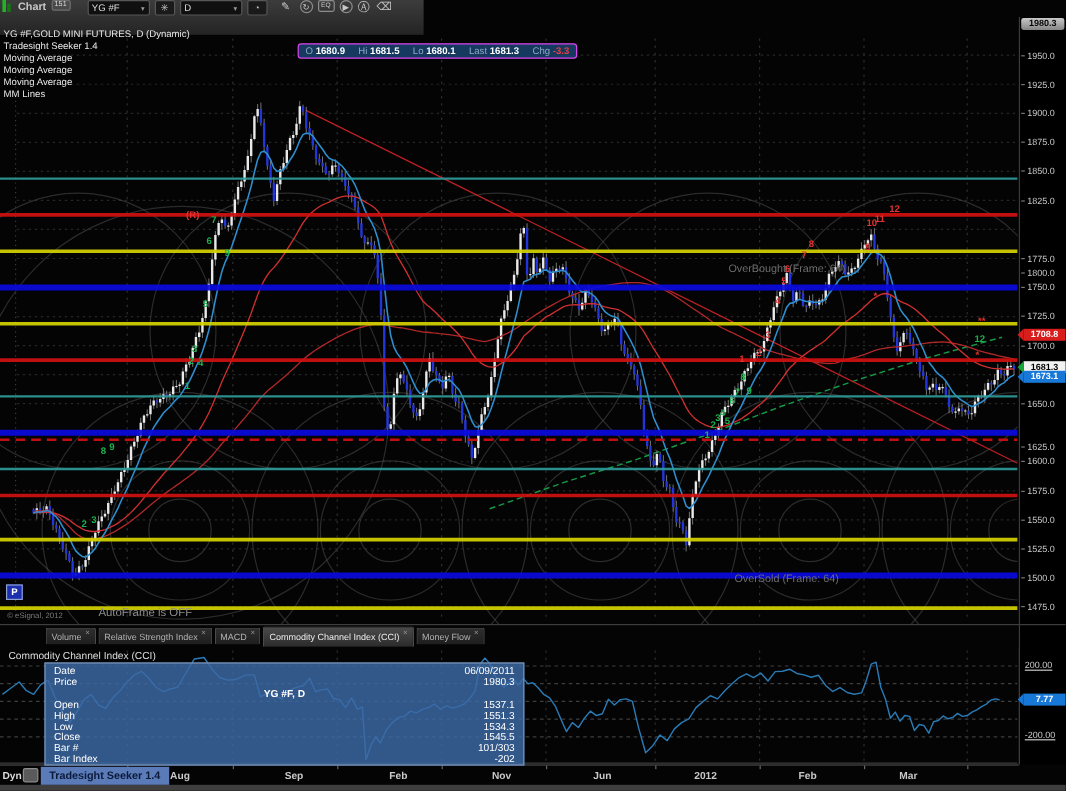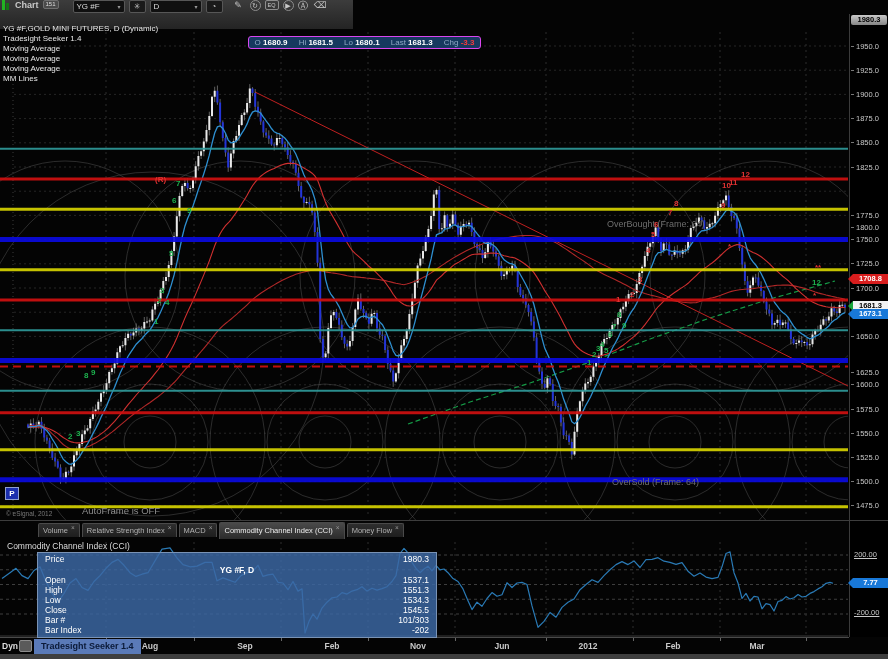--- a/index.html
+++ b/index.html
@@ -332,20 +332,24 @@
       <polyline points="2,38.6 10,32.7 16,28.3 22,35.6 28,38.6 34,30.5 40,26.8 46,41.5 52,53.4 58,62.2 64,53.4 70,43.0 76,38.6 82,47.5 88,50.4 94,41.5 100,35.6 106,28.3 112,22.4 118,19.4 124,25.3 130,32.7 136,36.4 142,34.2 148,32.7 155,20.9 162,9.1 170,7.9 177,18.0 183,24.6 190,26.8 197,26.1 205,22.4 212,22.4 217,40.8 223,37.9 229,40.1 235,42.3 241,35.6 247,32.7 253,31.2 258,25.3 263,36.4 268,34.9 273,34.2 278,42.3 283,43.0 288,49.7 293,41.5 298,51.1 302,48.9 305,93.0 309,81.4 313,74.0 317,79.2 322,68.1 327,62.2 332,57.8 337,57.0 342,52.6 347,54.1 352,51.1 357,49.7 362,46.7 367,51.1 372,48.2 377,50.1 382,48.6 387,46.7 392,41.5 396,35.6 400,13.5 404,8.4 408,12.8 412,22.4 416,28.3 420,32.7 424,29.0 428,26.2 432,30.9 436,25.3 440,29.8 444,29.0 448,32.7 453,38.6 458,41.5 463,48.9 468,60.7 472,69.6 477,62.2 482,66.3 487,58.5 492,52.6 497,56.3 502,54.8 507,42.7 512,47.5 517,43.0 522,42.4 527,44.5 532,65.9 538,87.3 544,81.4 550,72.5 556,77.2 562,67.4 568,62.2 574,59.0 580,49.7 586,44.5 592,39.8 598,42.4 604,35.6 610,29.8 616,24.6 622,21.6 628,24.6 634,20.9 640,27.5 646,19.7 652,19.4 658,17.7 664,21.2 670,22.4 676,24.4 682,22.7 688,31.2 694,36.2 700,33.0 706,37.1 712,38.6 718,37.4 722,26.8 726,13.5 730,11.8 734,32.7 738,43.0 742,58.5 746,53.4 750,61.0 754,56.3 758,57.0 762,68.8 766,63.7 770,64.6 774,71.0 778,61.5 782,60.4 786,56.6 790,59.0 794,57.8 798,54.5 802,57.0 806,56.3 810,53.4 814,51.6 818,48.9 822,46.7 826,43.3 830,42.4 833,43.3" fill="none" stroke="#2a7ab5" stroke-width="1.2" stroke-linejoin="round"></polyline>
     </svg>
   <div id="cciaxis" class="abs">
     <div class="clab" style="top:10px">200.00</div>
     <div class="clab" style="top:68px">-200.00</div>
     <div class="pbadge bblue" style="top:38px">7.77</div>
   </div>
 
   <div id="tooltip" class="abs">
     <div class="trow">
+        <span>Date</span>
+        <span>06/09/2011</span>
+      </div>
+    <div class="trow">
         <span>Price</span>
         <span>1980.3</span>
       </div>
     <div class="thead">YG #F, D</div>
     <div class="trow">
         <span>Open</span>
         <span>1537.1</span>
       </div>
     <div class="trow">
         <span>High</span>

